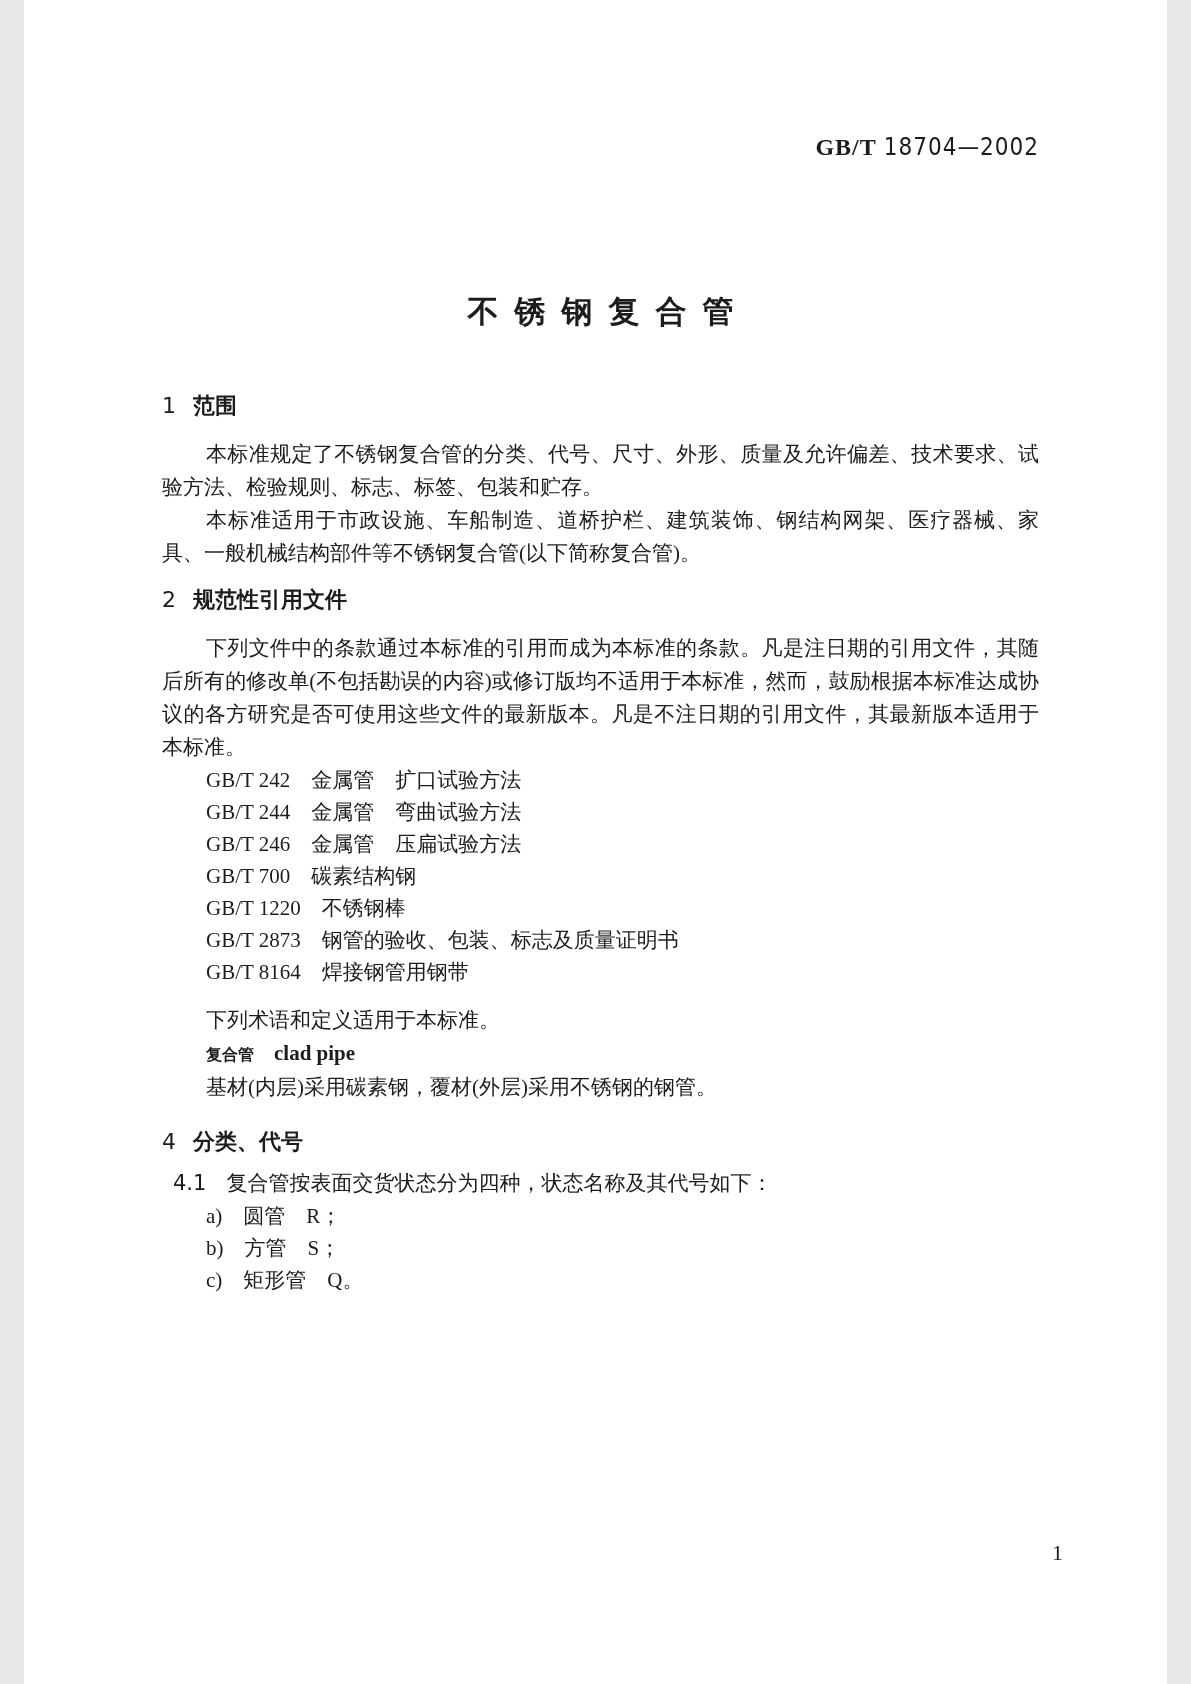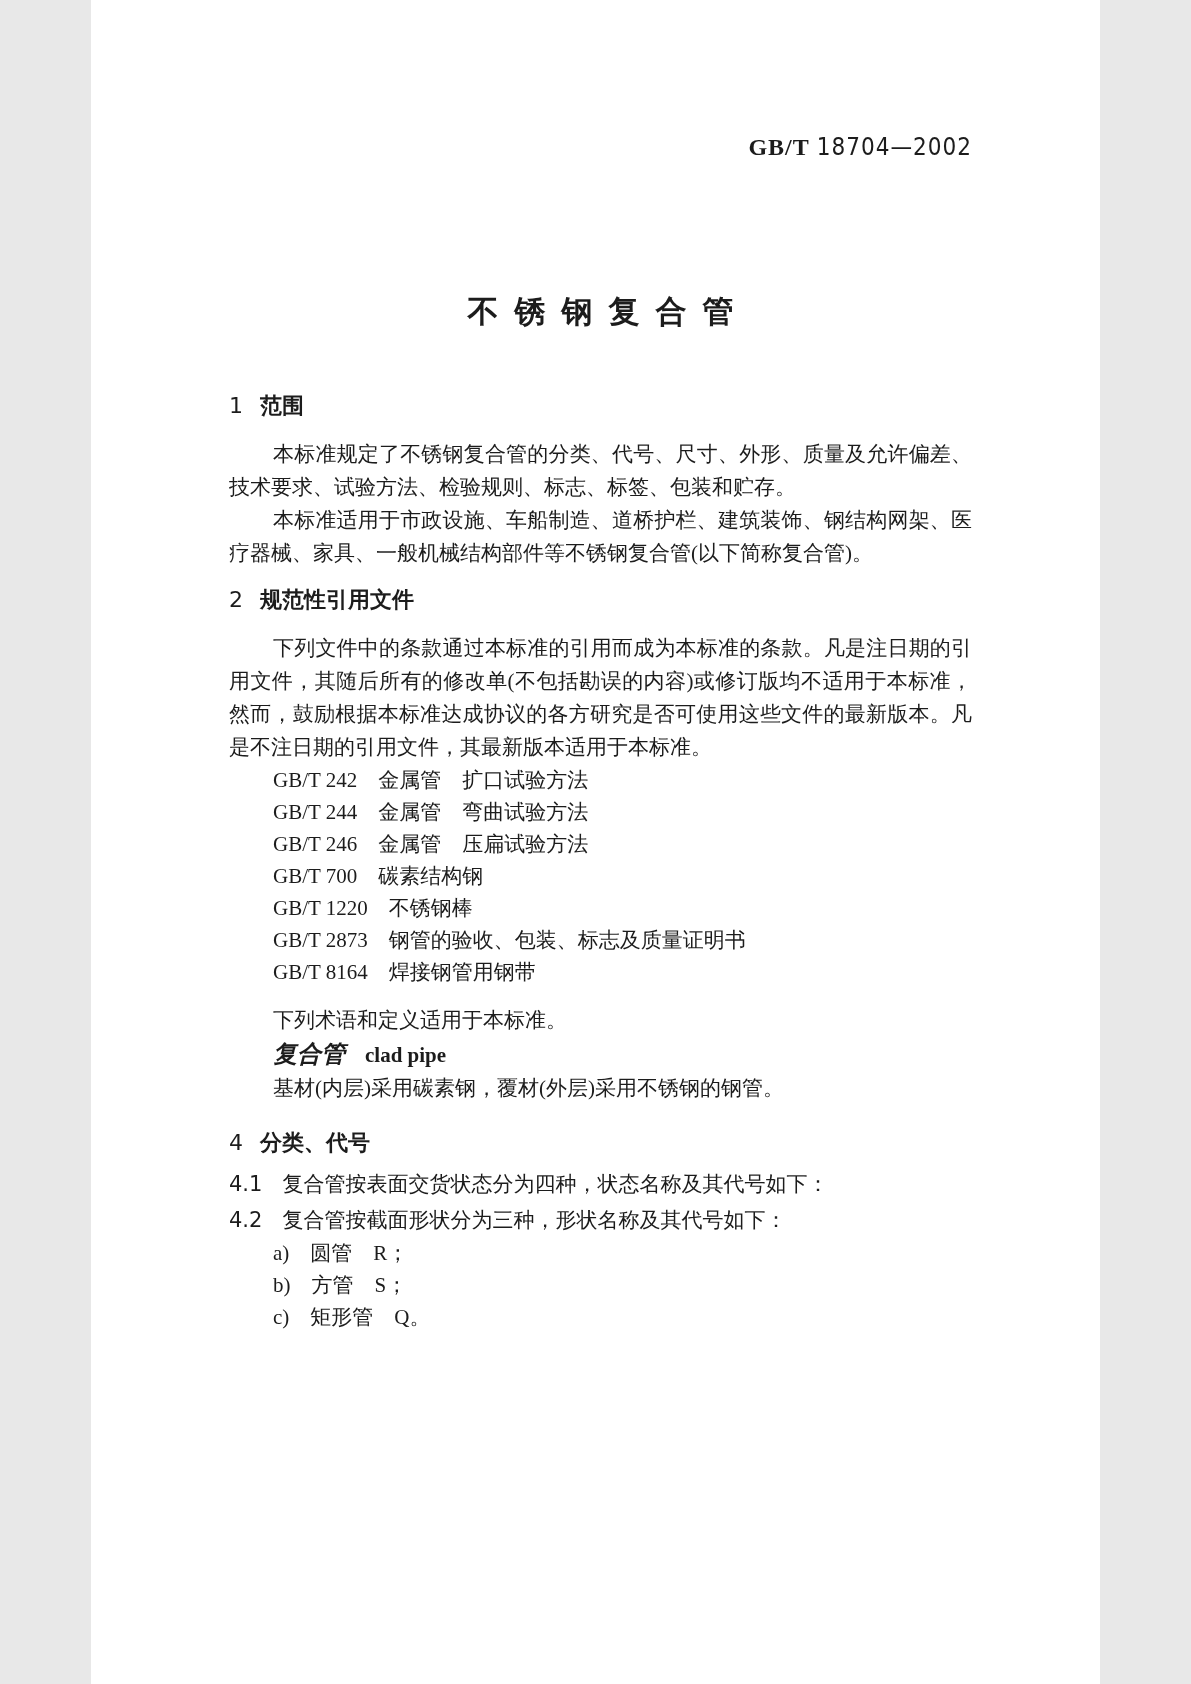--- a/index.html
+++ b/index.html
@@ -1,18 +1,18 @@
 <!DOCTYPE html>
 <html><head>
 <meta charset="utf-8">
 <style>
   html, body { margin: 0; padding: 0; background: #e8e8e8; }
   .page {
     position: relative;
-    width: 1009px;
+    width: 1143px;
     height: 1684px;
     margin: 0 auto;
     background: #ffffff;
     color: #1c1c1c;
     font-family: "Liberation Serif", serif;
     font-size: 21px;
     overflow: hidden;
   }
   .content {
     position: absolute;
@@ -67,27 +67,27 @@
   .p2 { margin-top: 0; }
   .p3 { margin-top: 18px; }
 
   
   .ref-list { margin: 0; padding: 0 0 0 44px; list-style: none; }
   .ref-list li { line-height: 32px; }
 
   
   .terms-intro { margin-top: 16px; line-height: 33px; text-indent: 44px; }
   .term-line { line-height: 33px; padding-left: 44px; font-weight: bold; }
-  .term-line .term-zh { font-family: "Liberation Sans", sans-serif; font-size: 24px; margin-right: 20px; font-style: italic; }
+  .term-line .term-zh { font-family: "Liberation Sans", sans-serif; font-size: 16px; margin-right: 20px; }
   .term-line .term-en { font-family: "Liberation Serif", serif; }
   .term-def { line-height: 33px; text-indent: 44px; }
 
   
   .clause { line-height: 33px; }
-  .c41 { margin-top: 11px; }
+  .c41 { margin-top: 11px; margin-left: 11px; }
   .c42 { margin-top: 3px; }
   .clause .clause-num { font-family: "DejaVu Sans", sans-serif; margin-right: 20px; }
   .item-list { margin: 0; padding: 0 0 0 44px; list-style: none; }
   .item-list li { line-height: 32px; }
 
   .page-number {
     position: absolute;
     left: 1028px;
     top: 1540px;
     font-size: 22px;
@@ -133,23 +133,20 @@
       <span class="term-zh">复合管</span><span class="term-en">clad pipe</span>
     </div>
     <div class="term-def">基材(内层)采用碳素钢，覆材(外层)采用不锈钢的钢管。</div>
 
     <div class="sec-heading h-s4">
       <span class="sec-num">4</span><span>分类、代号</span>
     </div>
     <div class="clause c41">
       <span class="clause-num">4.1</span><span>复合管按表面交货状态分为四种，状态名称及其代号如下：</span>
     </div>
-    <div class="clause c42">
-      <span class="clause-num">4.2</span><span>复合管按截面形状分为三种，形状名称及其代号如下：</span>
-    </div>
     <ul class="item-list">
       <li>a)　圆管　R；</li>
       <li>b)　方管　S；</li>
       <li>c)　矩形管　Q。</li>
     </ul>
 
   </div>
 
   <div class="page-number">1</div>
 </div>

